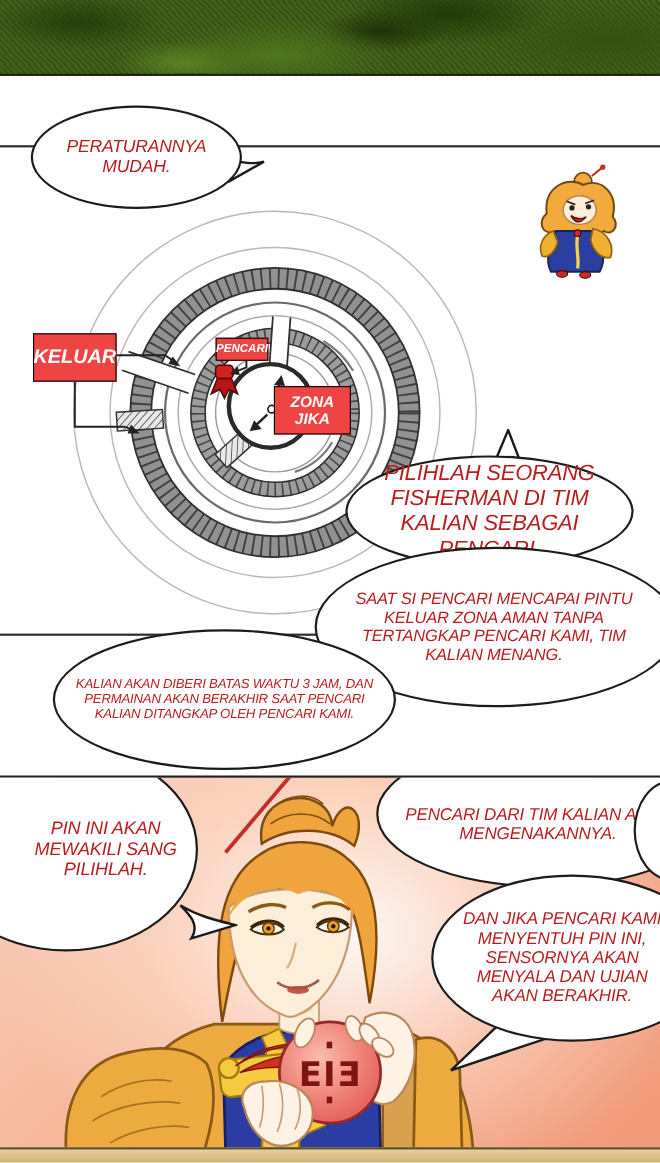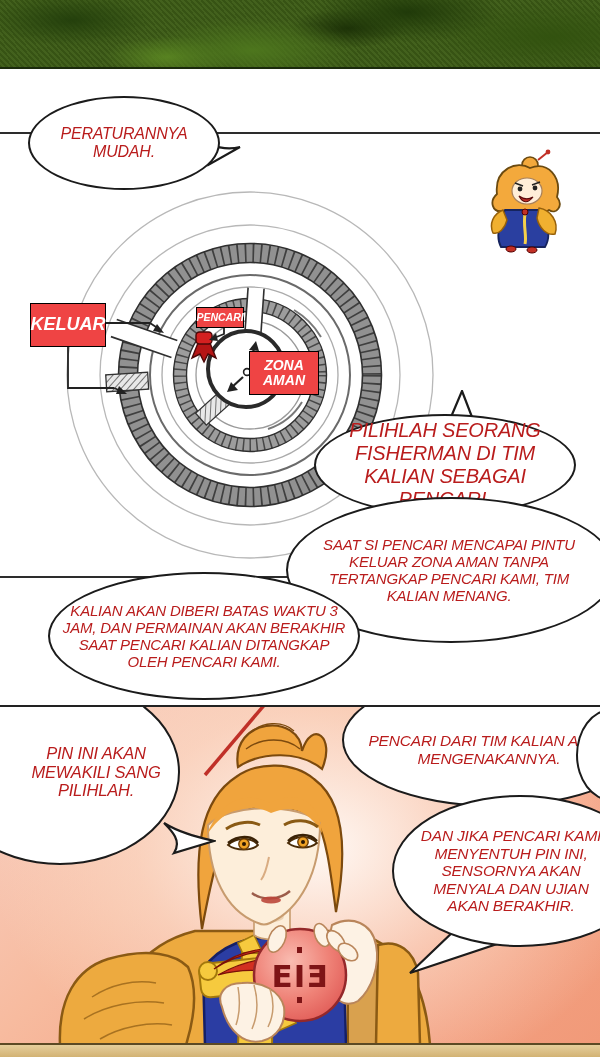--- a/index.html
+++ b/index.html
@@ -34,21 +34,21 @@
   
   .bubble {
     position:absolute; background:#fff; border:2.5px solid #1b1b1b;
     border-radius:50%; display:flex; align-items:center; justify-content:center;
     z-index:3;
   }
   .tail { position:absolute; z-index:3; }
   #bubble-rules     { left:28px;  top:96px;  width:192px; height:94px;  font-size:16px; }
   #bubble-pilihlah  { left:314px; top:414px; width:262px; height:102px; font-size:20px; padding:6px 14px; }
   #bubble-saat      { left:286px; top:497px; width:330px; height:146px; font-size:15px; padding:8px 18px 8px 14px; }
-  #bubble-kalian    { left:48px;  top:572px; width:312px; height:128px; font-size:15px; padding:8px 10px; }
+  #bubble-kalian    { left:48px;  top:572px; width:312px; height:128px; font-size:12px; padding:8px 10px; }
 
   
   .label-box {
     position:absolute; background:#ef4444; color:#fff; z-index:2;
     display:flex; align-items:center; justify-content:center;
     font-weight:bold; font-style:italic; text-align:center; line-height:1.08;
     border:1px solid #000;
   }
   #label-keluar  { left:30px;  top:303px; width:76px; height:44px; font-size:18px; }
   #label-pencari { left:196px; top:307px; width:48px; height:21px; font-size:10.5px; }
@@ -159,21 +159,21 @@
   </g>
 
   <g>
     <polyline points="224,188 224,194 214,198" fill="none" stroke="#222" stroke-width="1.8"></polyline>
     <polygon points="209,200 218,201 216,193" fill="#222"></polygon>
   </g>
 </svg>
 
 <div class="label-box" id="label-keluar">KELUAR</div>
 <div class="label-box" id="label-pencari">PENCARI</div>
-<div class="label-box" id="label-zona">ZONA AMAN</div>
+<div class="label-box" id="label-zona">ZONA JIKA</div>
 
 <svg id="chibi-svg" width="118" height="108" viewBox="0 0 118 108">
   <g>
     <line x1="72" y1="12" x2="82" y2="4" stroke="#c23026" stroke-width="2"></line>
     <circle cx="82" cy="4" r="2.4" fill="#c23026"></circle>
   </g>
   <circle cx="64" cy="17" r="8" fill="#f3a93c" stroke="#6b4a10" stroke-width="1.6"></circle>
   <path d="M31,46 C28,21 51,12 64,20 C82,13 96,29 91,49 C98,58 90,67 83,62 C71,71 45,71 37,63 C26,65 23,53 31,46 Z" fill="#f3a93c" stroke="#6b4a10" stroke-width="1.8"></path>
   <ellipse cx="61" cy="43" rx="15" ry="13" fill="#ffeed8" stroke="#a8805a" stroke-width="1.2"></ellipse>
   <g>

